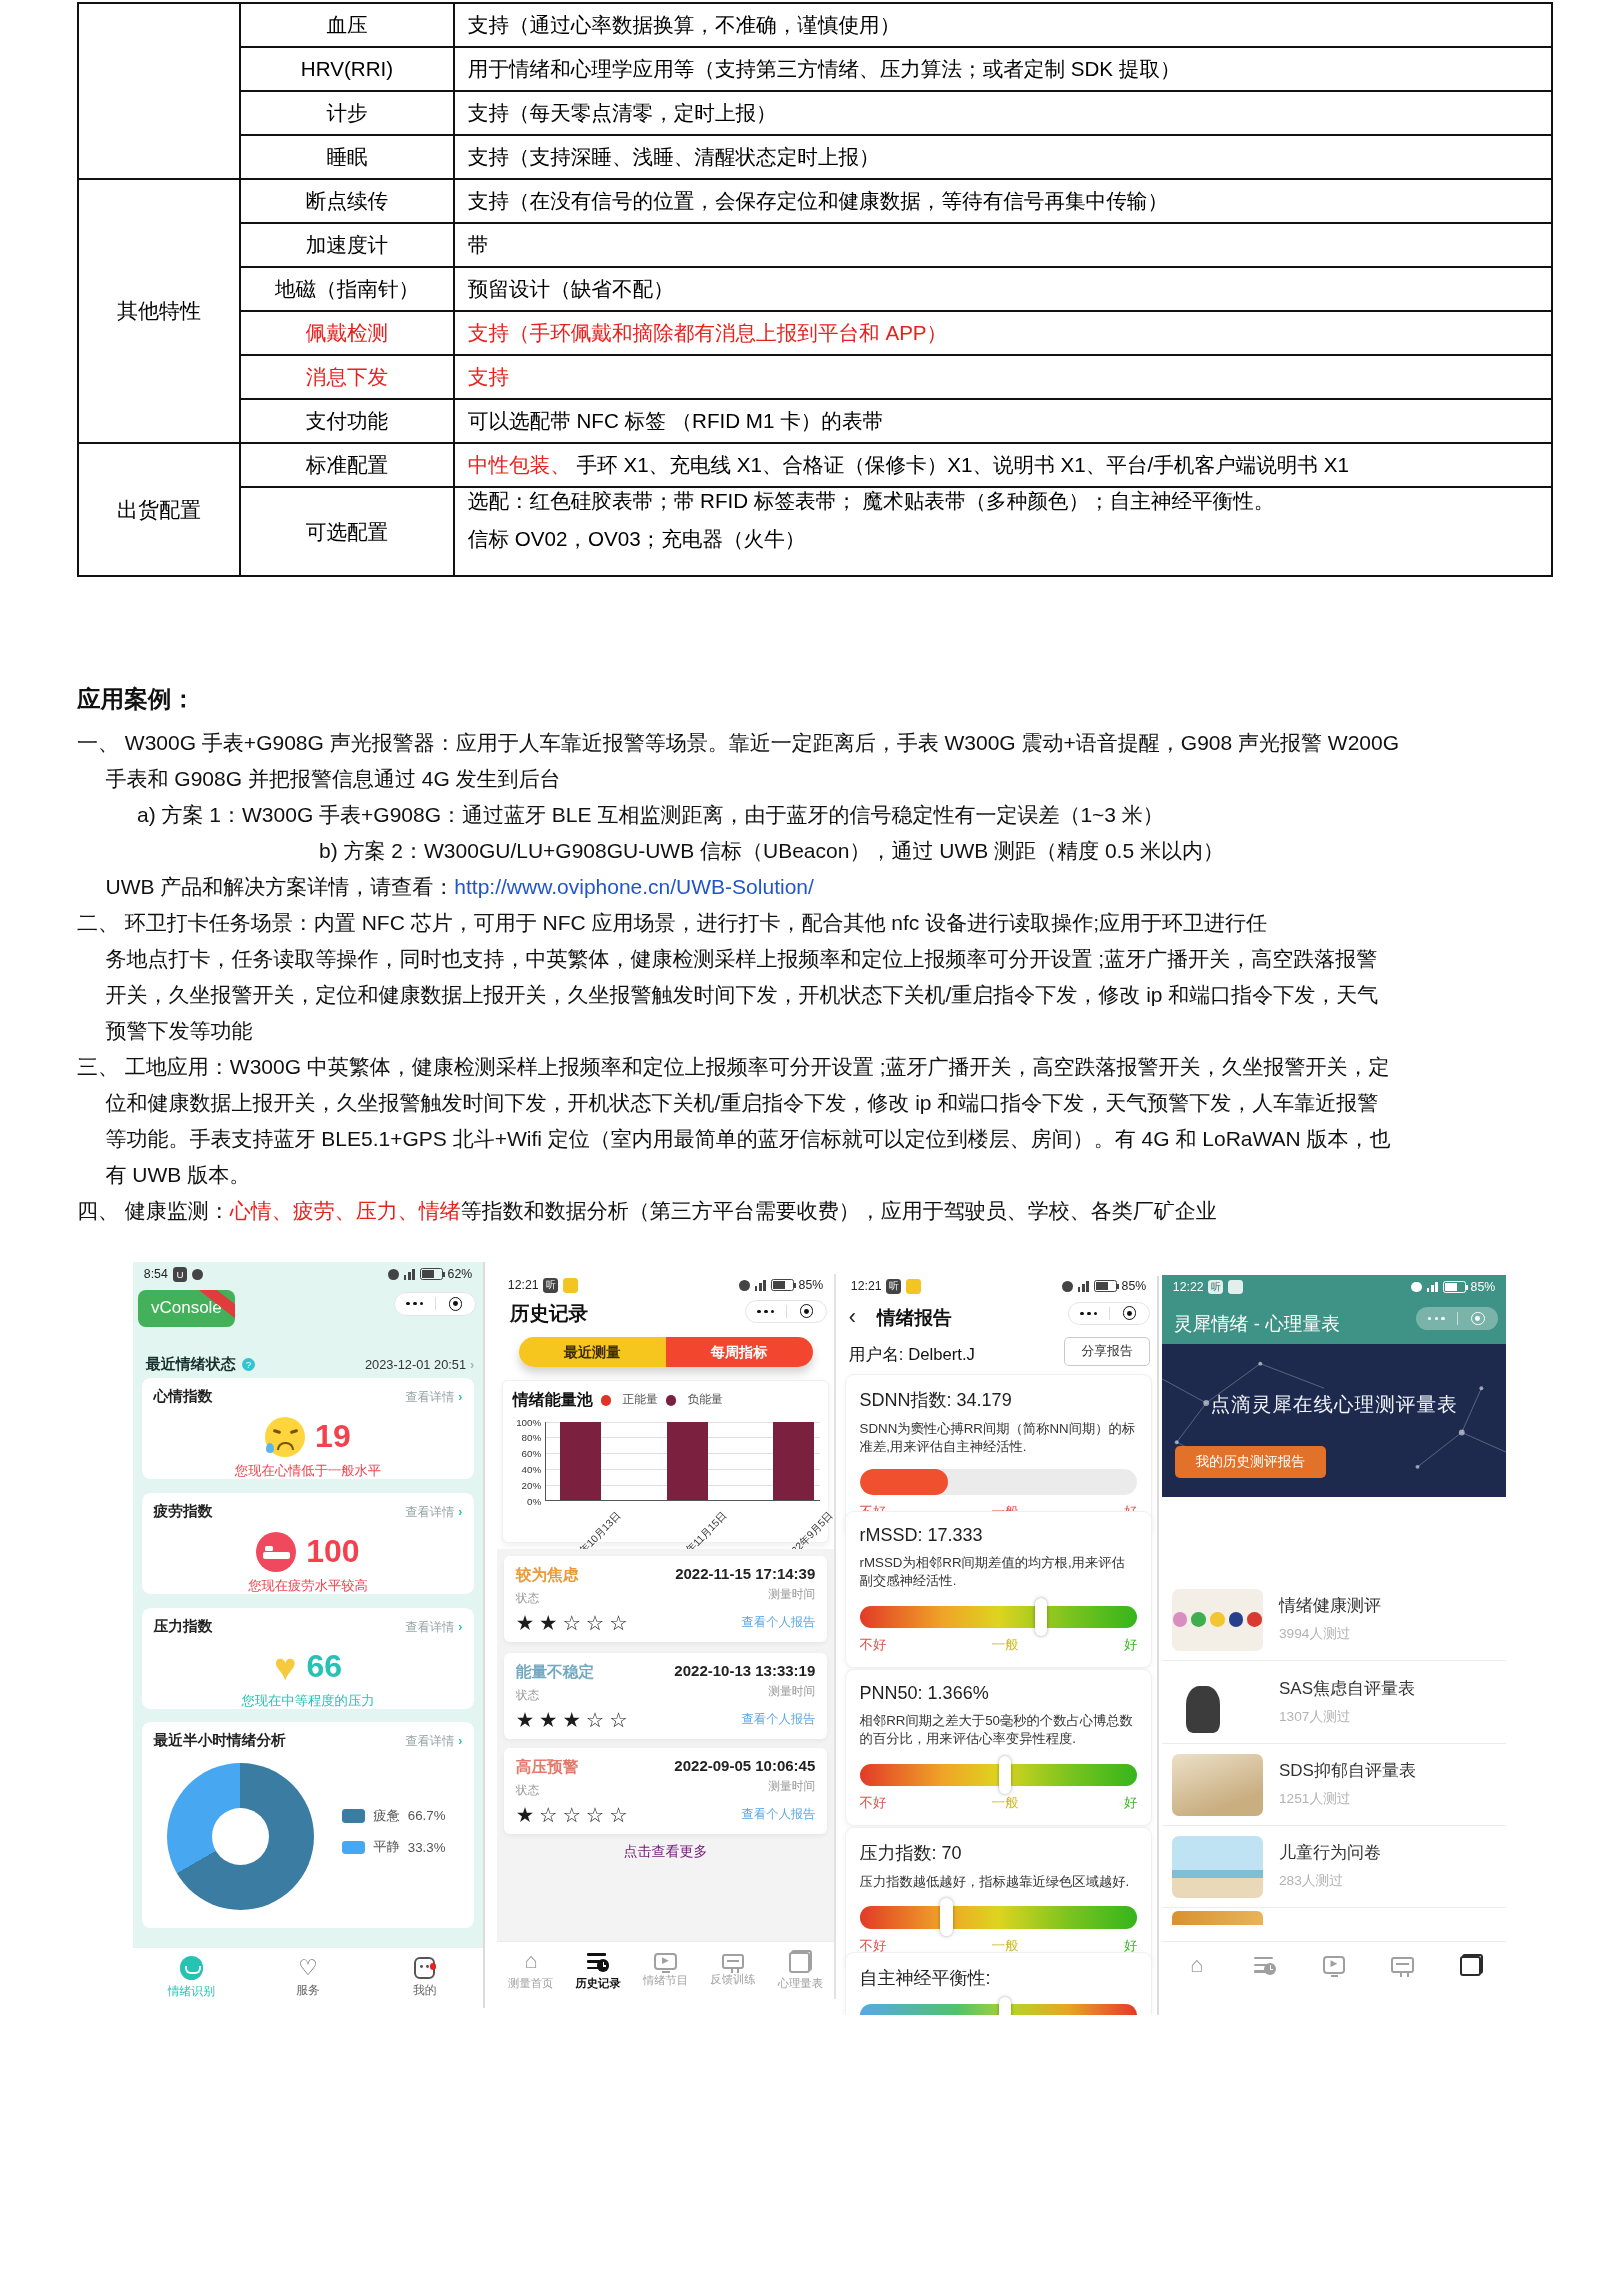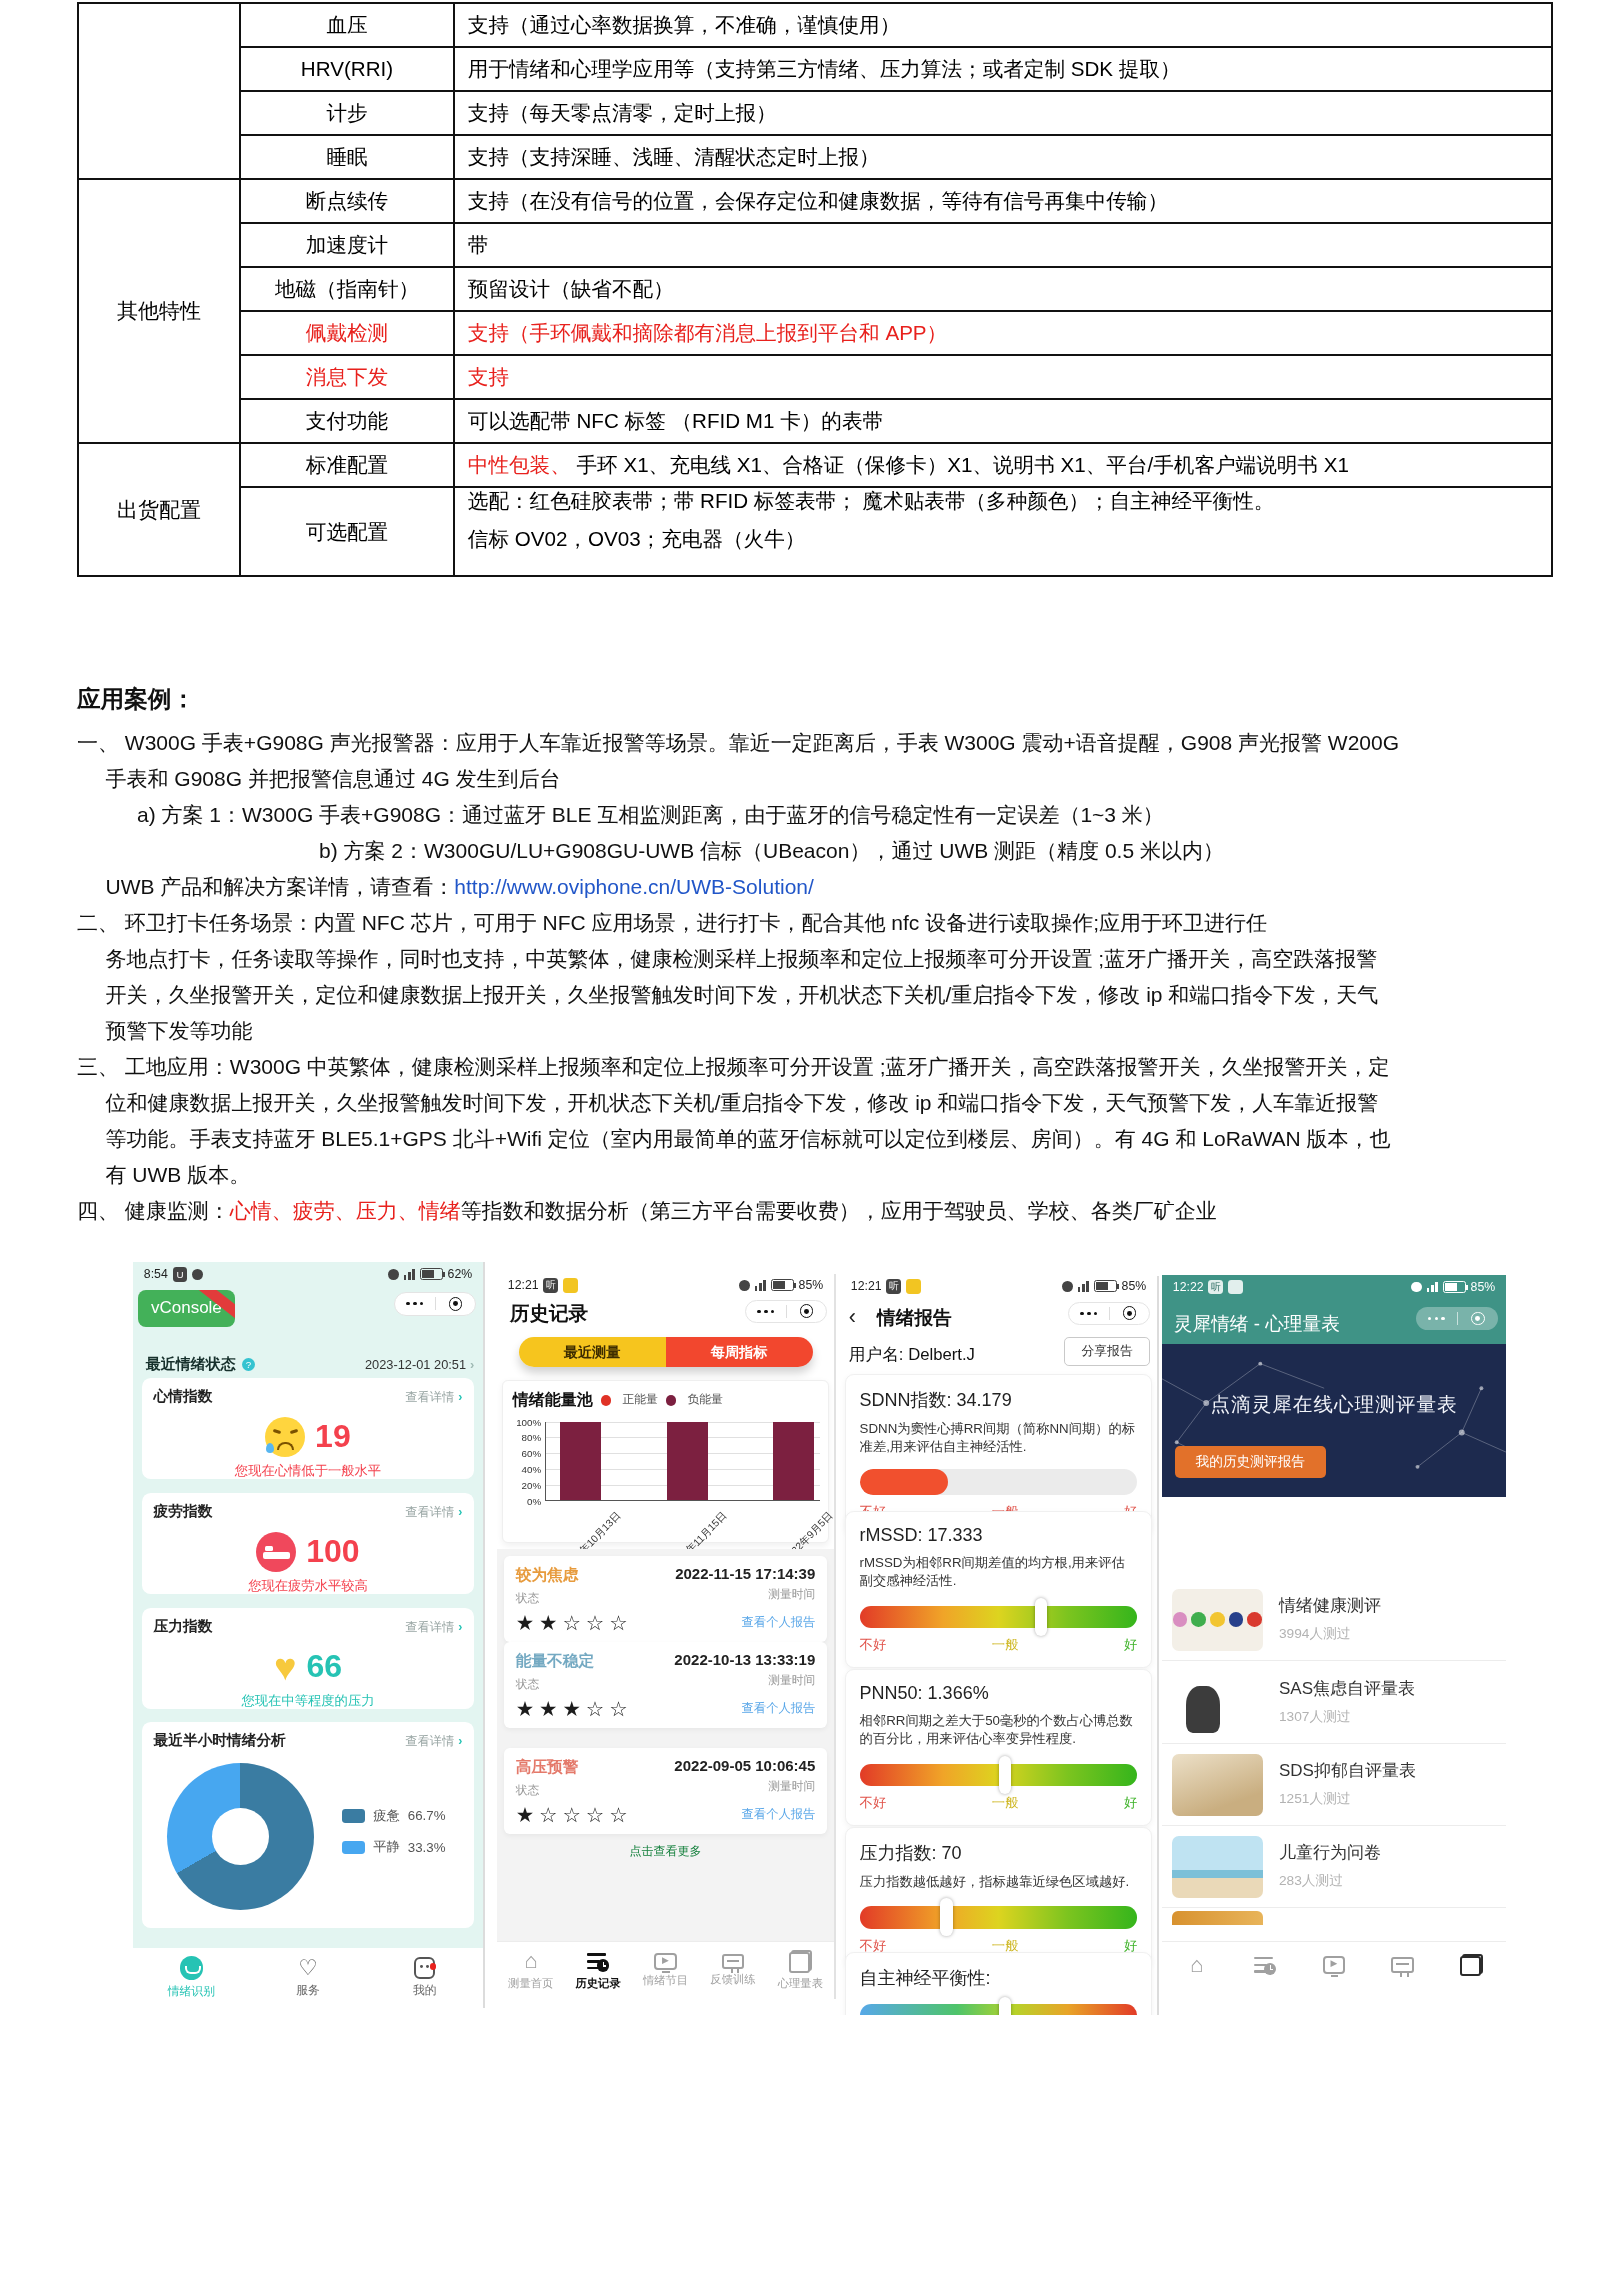--- a/index.html
+++ b/index.html
@@ -118,21 +118,21 @@
 .gp{position:absolute;left:0;right:0;top:275px;height:392px;background:#f3f3f3}
 .rc{position:absolute;left:6.9px;right:6.9px;height:86px;background:#fff;border-radius:5.9px;box-shadow:0 2px 4.9px rgba(0,0,0,.05);padding:8.8px 11.8px}
 .rc .st{font-size:15.7px;font-weight:bold}
 .rc .sub{font-size:11.8px;color:#999;margin-top:4.9px}
 .rc .rt{position:absolute;right:11.8px;top:8.8px;text-align:right;font-size:15px;color:#222;font-weight:bold}
 .rc .rts{position:absolute;right:11.8px;top:31px;font-size:11.8px;color:#999}
 .stars{position:absolute;left:11.8px;bottom:6.9px;font-size:20.6px;letter-spacing:4.9px;color:#1c1c1c}
 .stars .s::before{content:"★"}
 .stars .o::before{content:"☆"}
 .rlink{position:absolute;right:11.8px;bottom:10.8px;font-size:12.3px;color:#5aa7e8;cursor:pointer}
-.more{position:absolute;left:0;right:0;top:294px;text-align:center;font-size:12px;color:#15803d;cursor:pointer}
+.more{position:absolute;left:0;right:0;top:294px;text-align:center;font-size:14px;color:#701a75;cursor:pointer}
 .tb{position:absolute;left:0;right:0;bottom:0;height:58px;background:#fff;border-top:1px solid #ececec;display:flex}
 .tb .ti{gap:2.9px;font-size:11.3px;color:#a0a0a0}
 .tb .ti.act{color:#111;font-weight:bold}
 .ich{font-size:21.6px;line-height:22.6px;color:#a0a0a0}
 .ic{width:22.6px;height:22.6px;position:relative}
 .ic-hist i{position:absolute;left:0;height:2.5px;background:#a0a0a0;border-radius:1px}
 .ic-hist i:nth-child(1){top:2.9px;width:19.6px}.ic-hist i:nth-child(2){top:9.8px;width:12.8px}.ic-hist i:nth-child(3){top:16.7px;width:19.6px}
 .ic-hist b{position:absolute;right:0;bottom:1px;width:12.8px;height:12.8px;border-radius:50%;background:#111}
 .ic-hist b::before{content:"";position:absolute;left:5.9px;top:2.9px;width:1.5px;height:4.4px;background:#fff}
 .ic-hist b::after{content:"";position:absolute;left:5.9px;top:6.4px;width:3.9px;height:1.5px;background:#fff}
@@ -451,21 +451,21 @@
 
   <div class="gp">
     <div class="rc" style="top:7px">
       <div class="st" style="color:#e79b3d">较为焦虑</div>
       <div class="sub">状态</div>
       <div class="rt">2022-11-15 17:14:39</div>
       <div class="rts">测量时间</div>
       <div class="stars"><span class="s"></span><span class="s"></span><span class="o"></span><span class="o"></span><span class="o"></span></div>
       <div class="rlink">查看个人报告</div>
     </div>
-    <div class="rc" style="top:93px">
+    <div class="rc" style="top:104px">
       <div class="st" style="color:#74a9c2">能量不稳定</div>
       <div class="sub">状态</div>
       <div class="rt">2022-10-13 13:33:19</div>
       <div class="rts">测量时间</div>
       <div class="stars"><span class="s"></span><span class="s"></span><span class="s"></span><span class="o"></span><span class="o"></span></div>
       <div class="rlink">查看个人报告</div>
     </div>
     <div class="rc" style="top:199px">
       <div class="st" style="color:#e4796a">高压预警</div>
       <div class="sub">状态</div>

